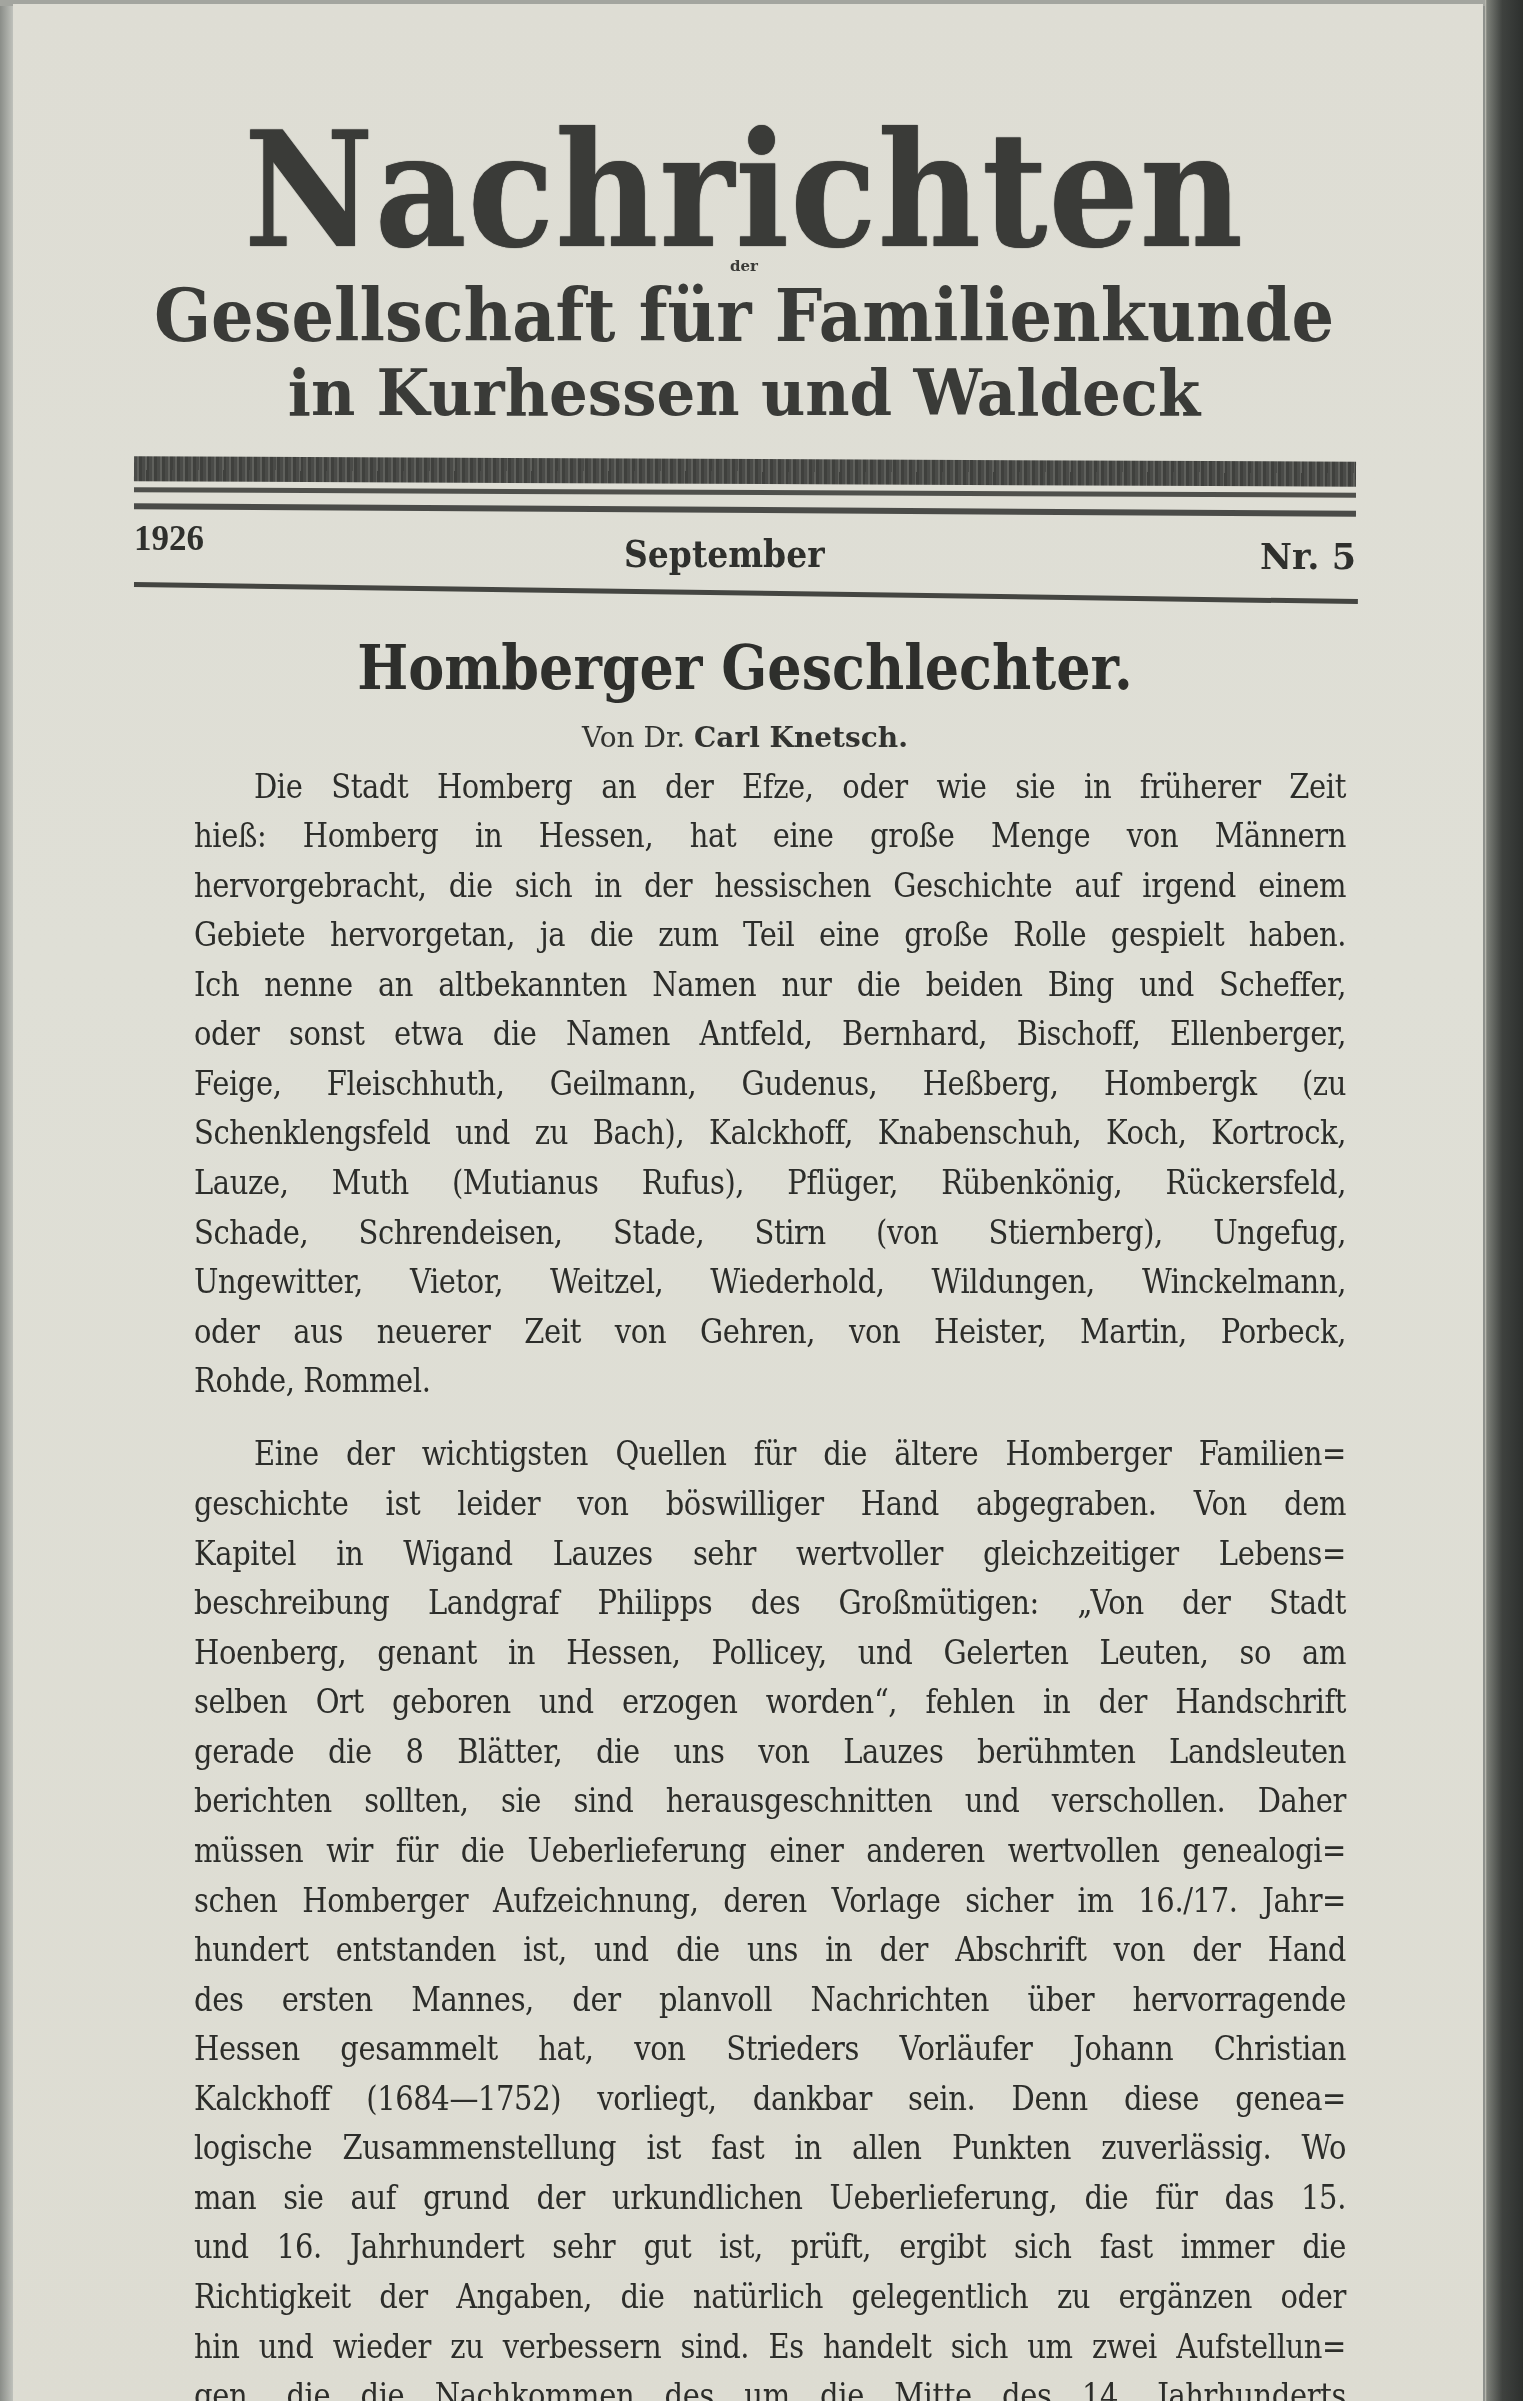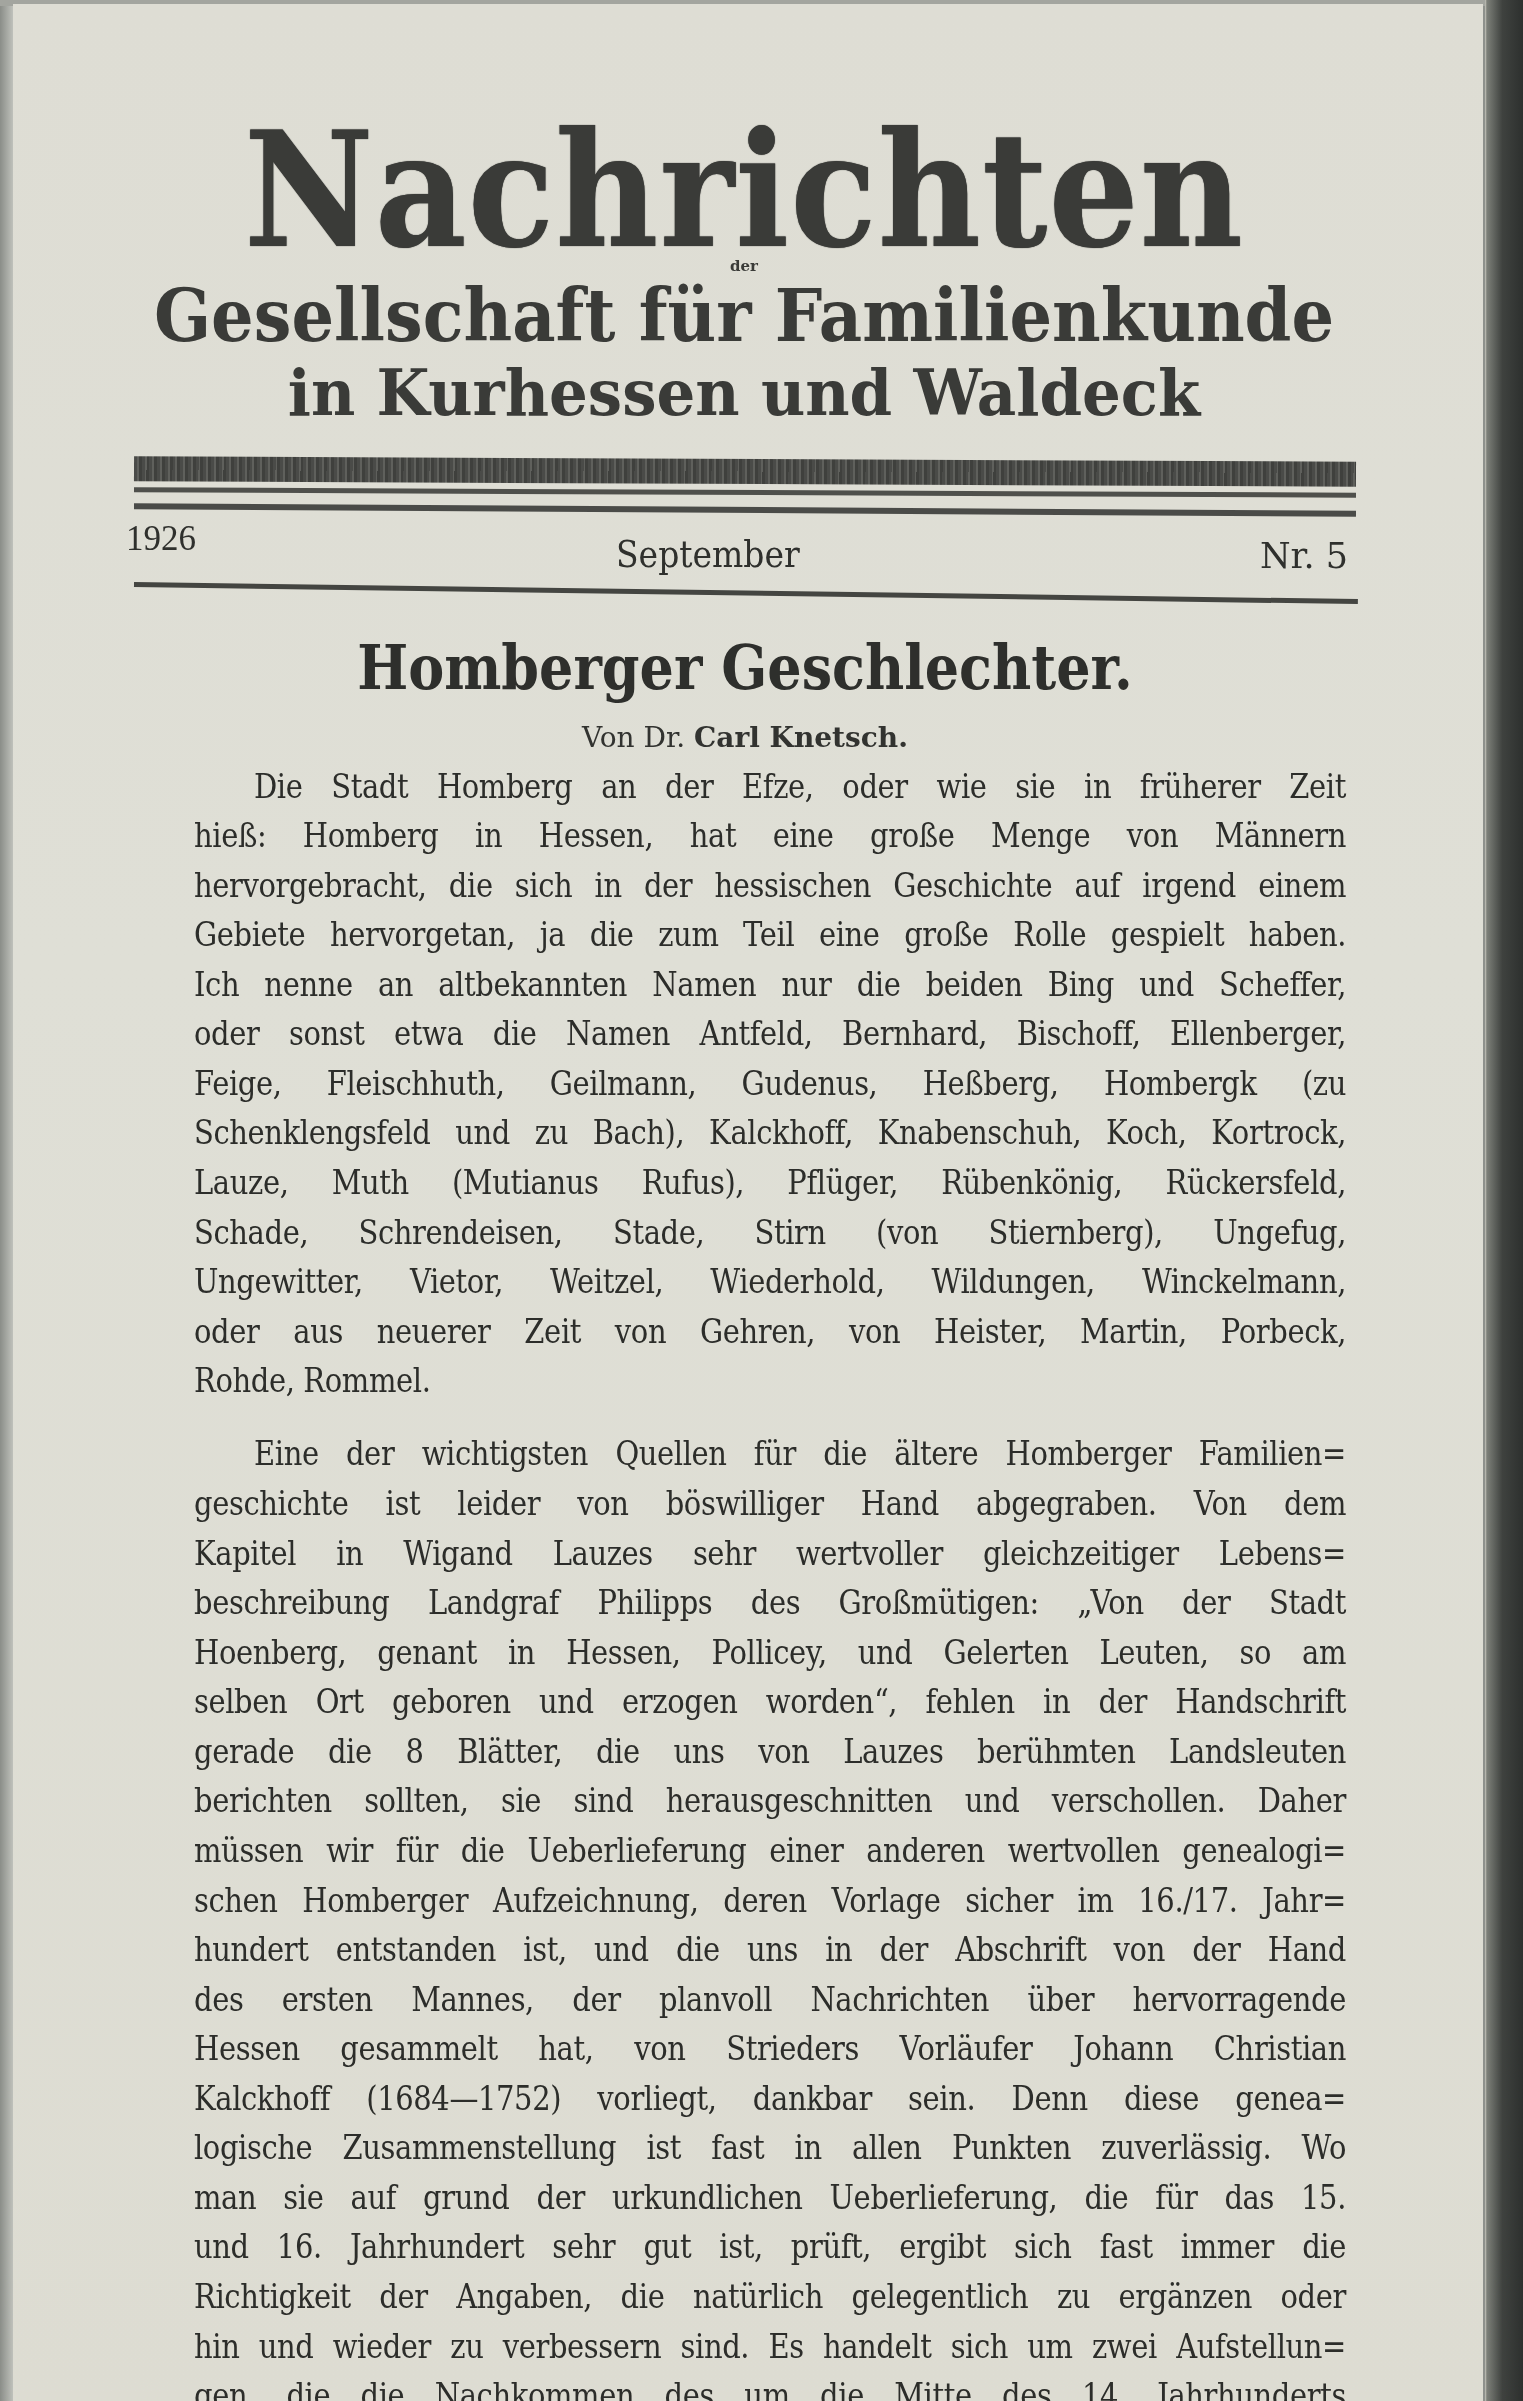--- a/index.html
+++ b/index.html
@@ -93,24 +93,24 @@
   }
   .rule-thin2 {
     position: absolute;
     left: 134px; width: 1222px;
     top: 507px; height: 5.8px;
     background: #4a4b48;
     transform: rotate(0.35deg);
   }
   .issue-line {
     position: absolute;
-    left: 126px; width: 1222px;
+    left: 134px; width: 1222px;
     top: 519px; height: 58px;
     color: #2f302d;
-    font-weight: normal;
+    font-weight: bold;
   }
   .issue-year {
     position: absolute;
     left: 0; top: 0;
     font-family: "Liberation Serif", serif;
     font-size: 35px;
   }
   .issue-month {
     position: absolute;
     left: 490px; top: 15.4px;

